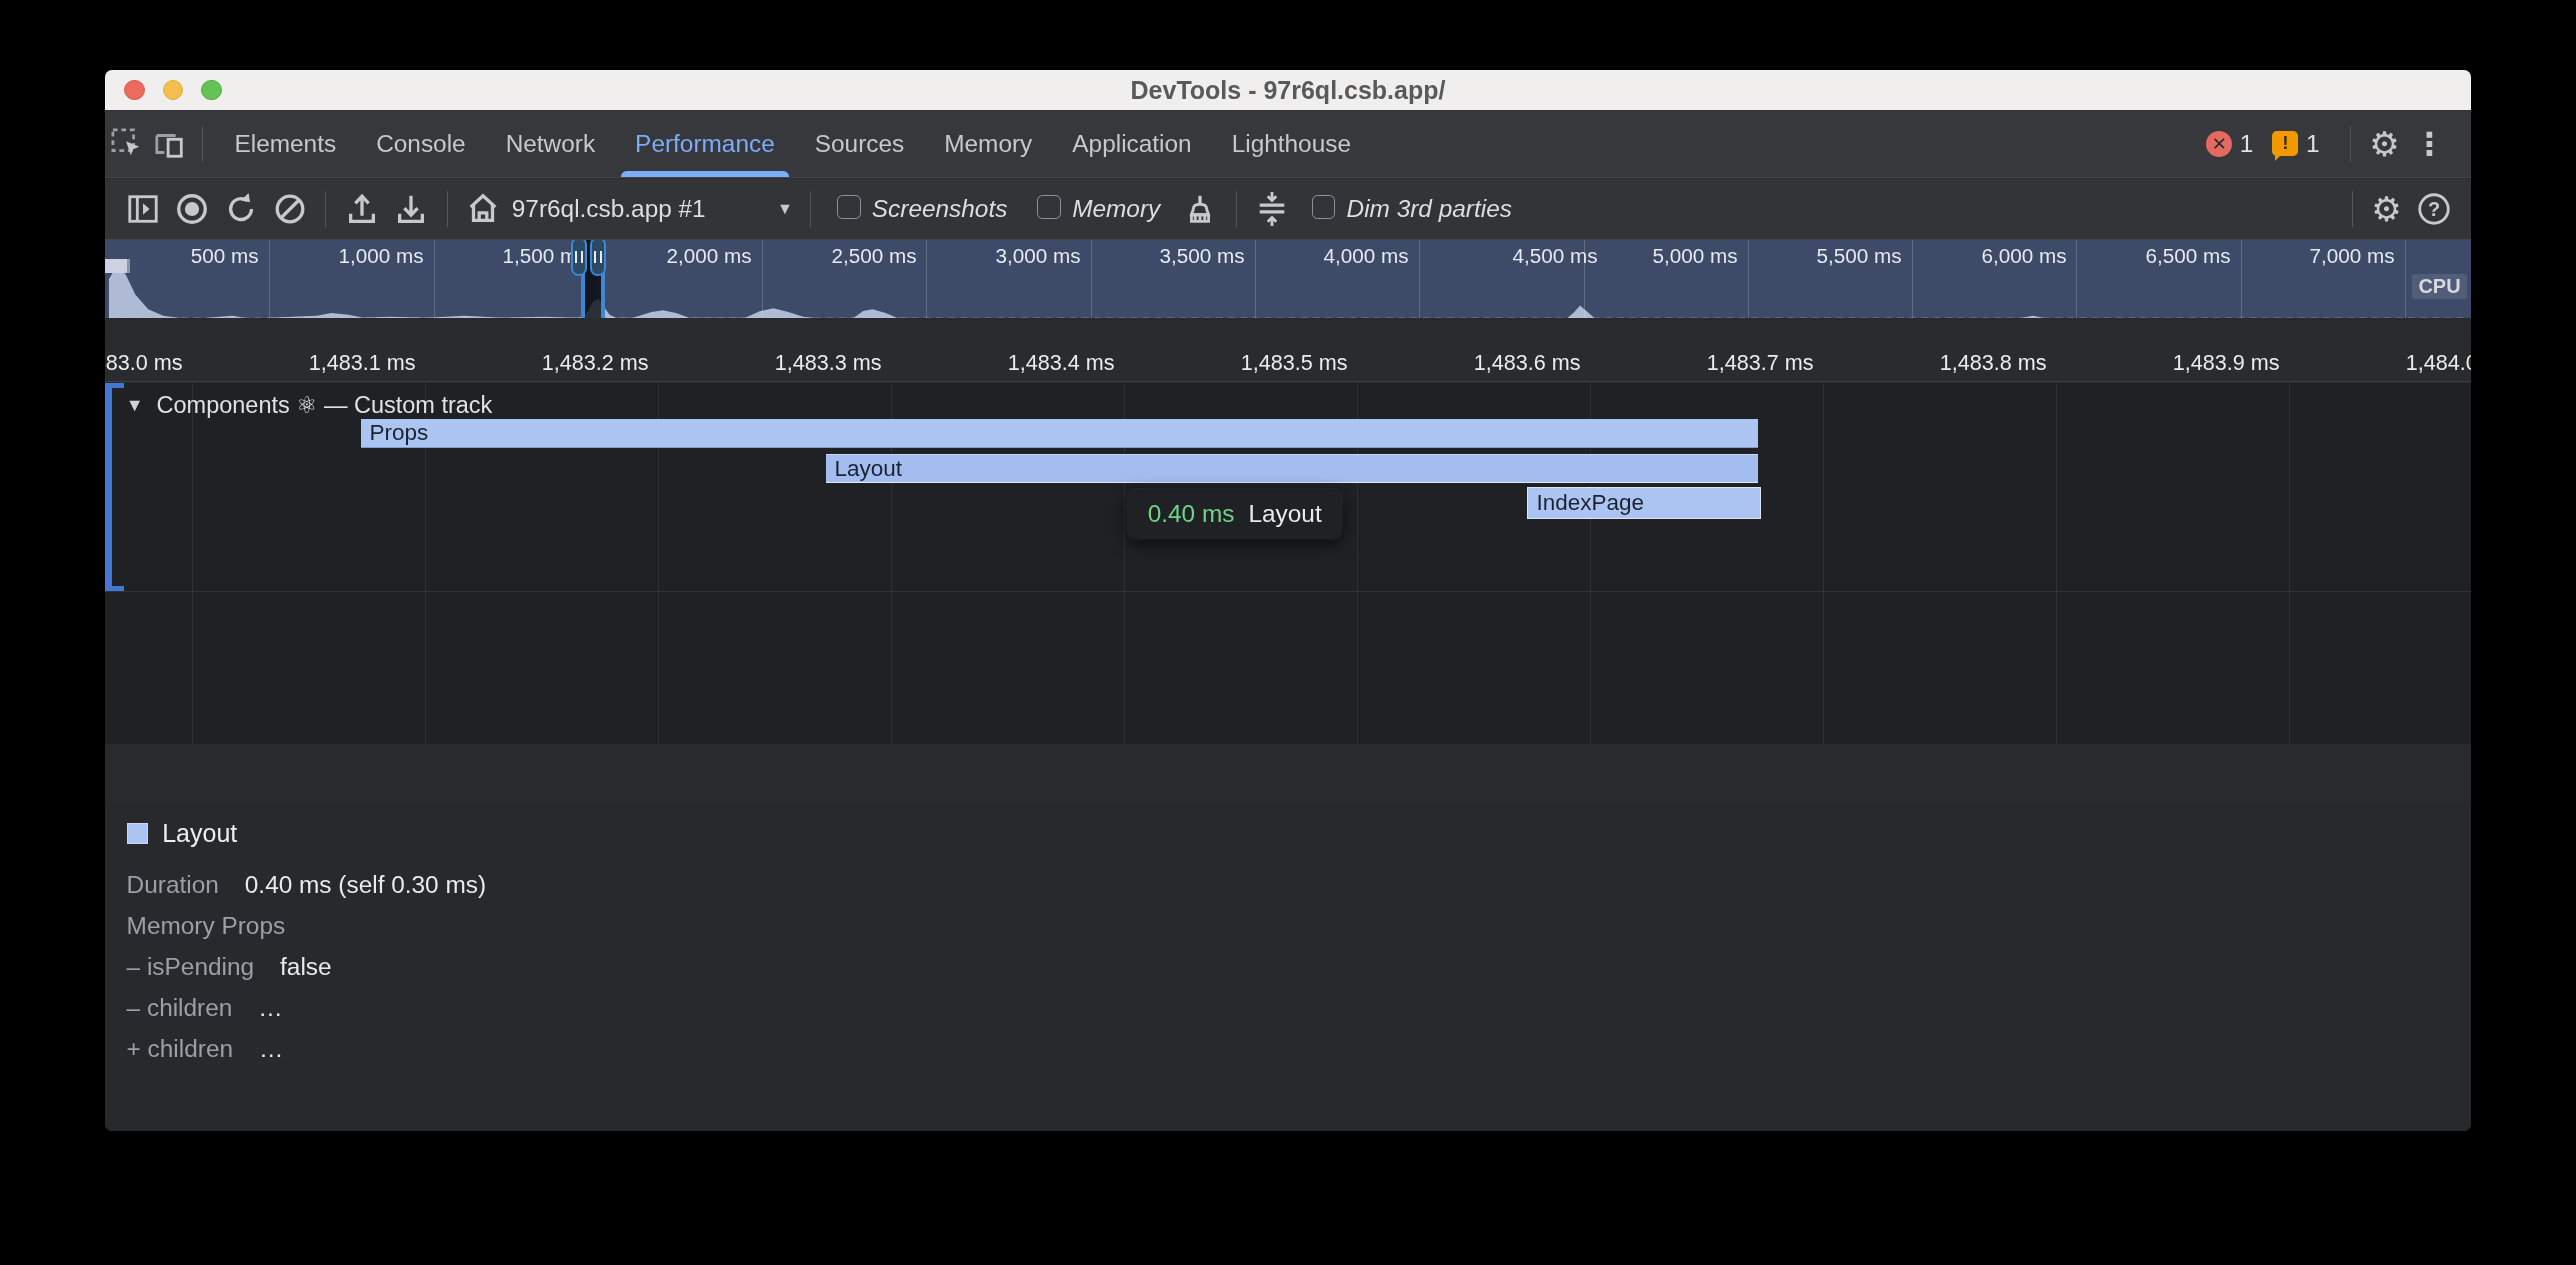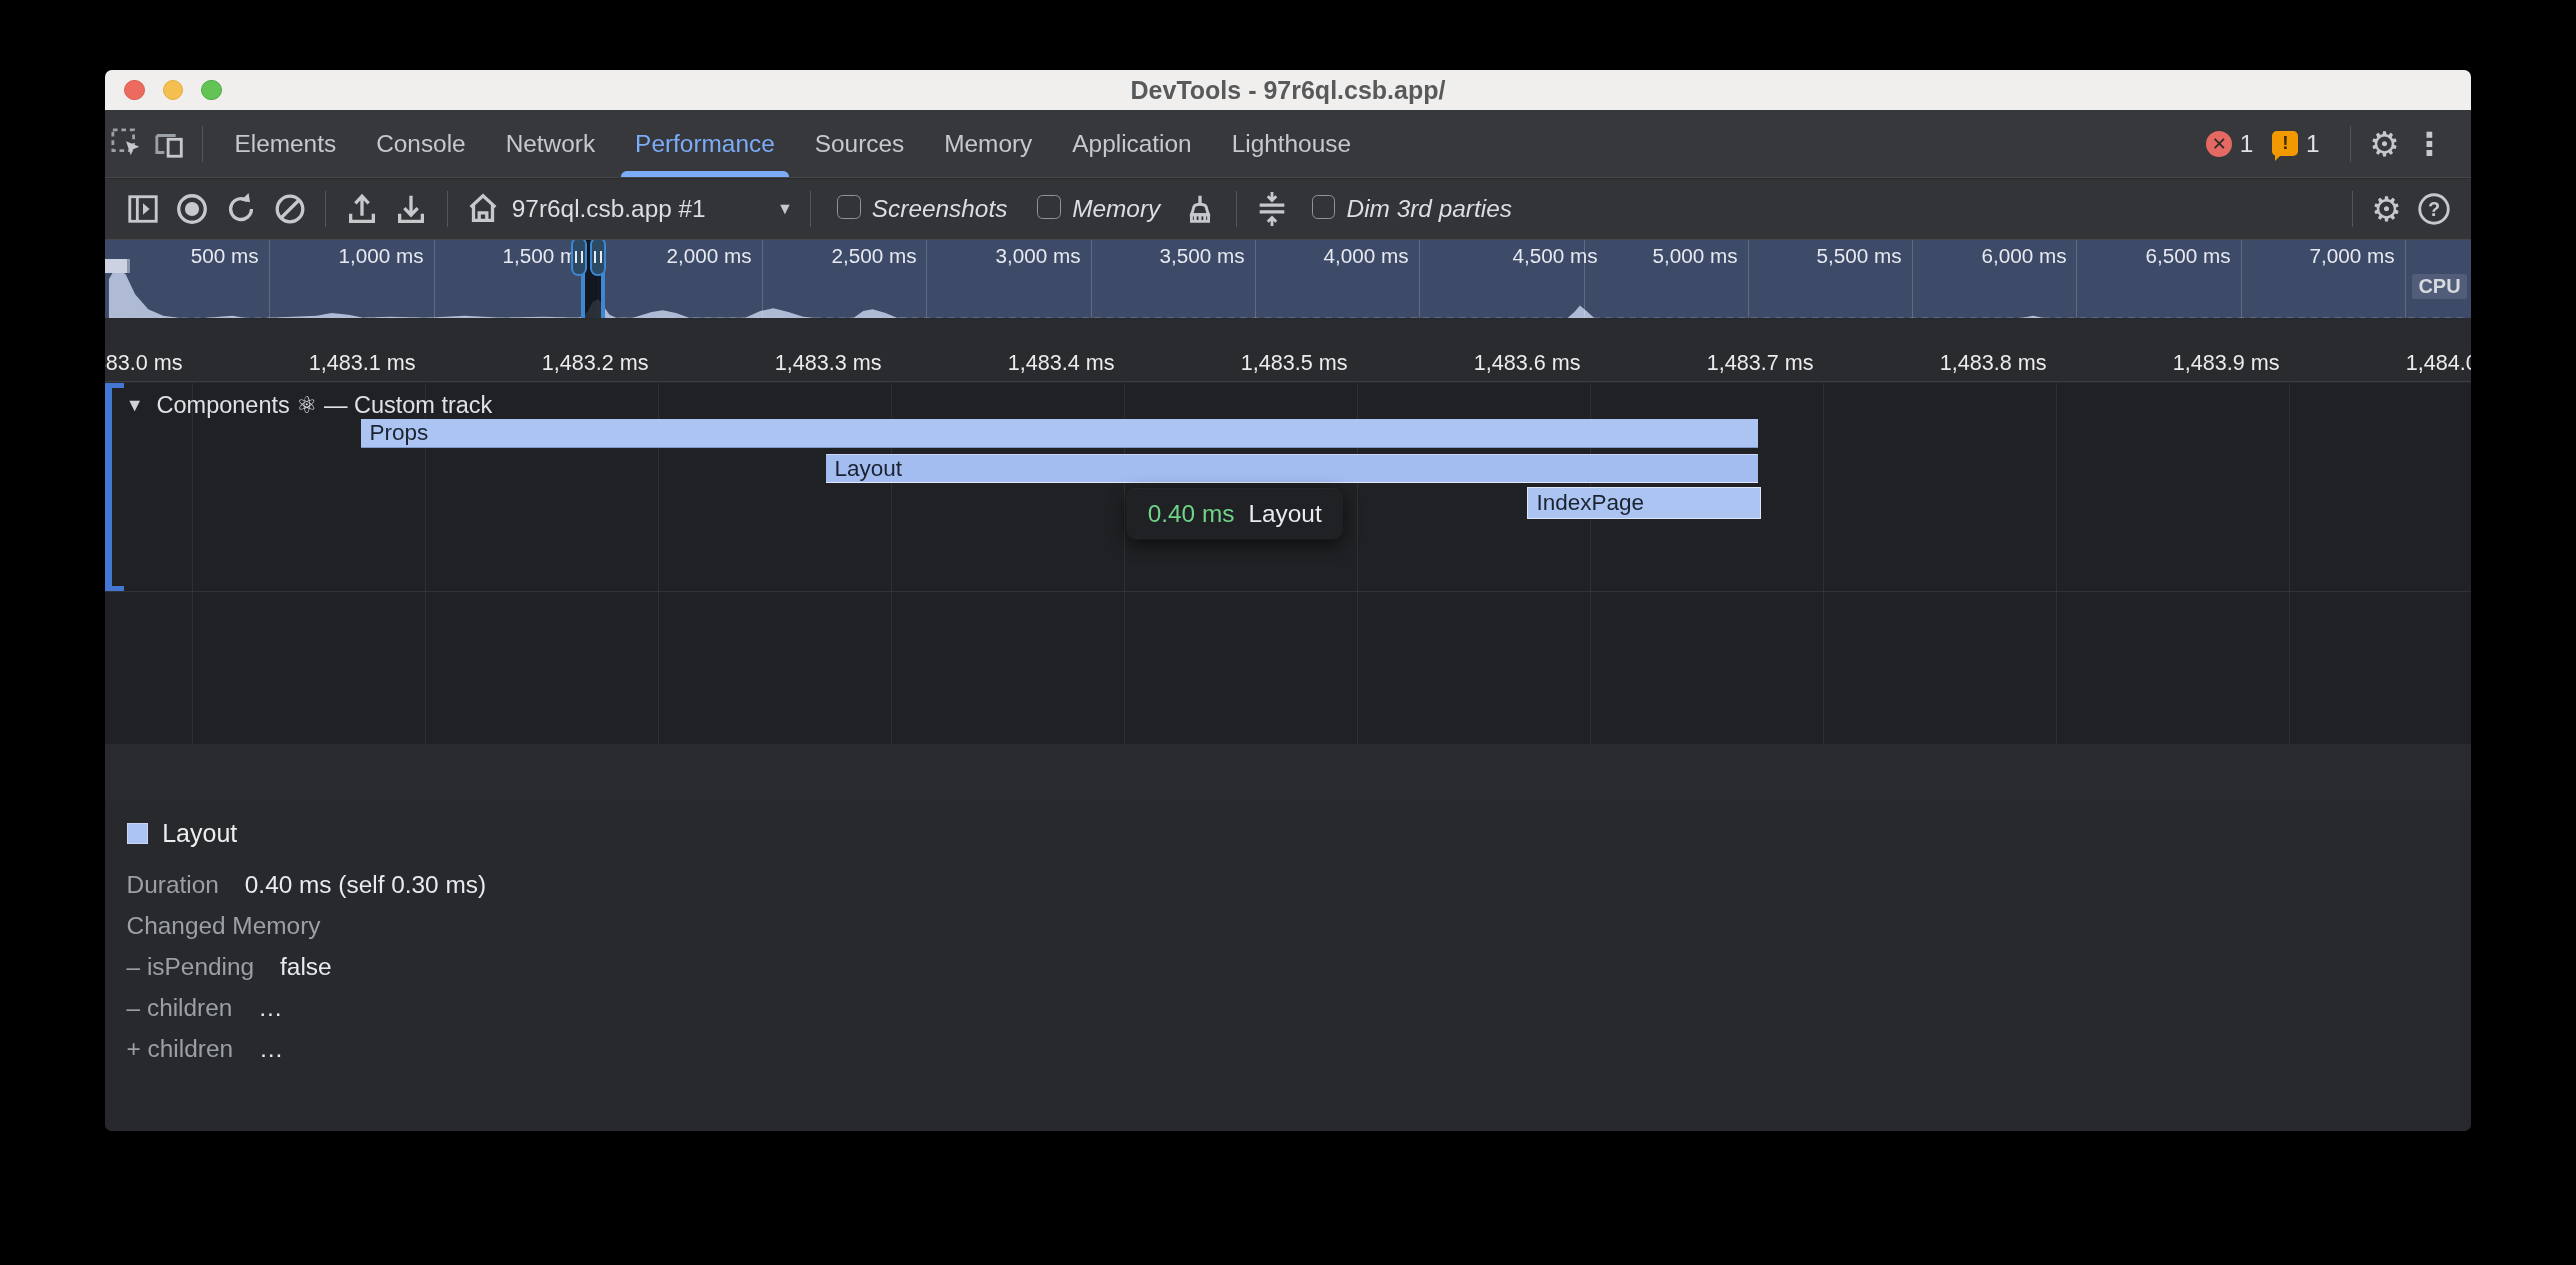--- a/index.html
+++ b/index.html
@@ -364,21 +364,21 @@
       <div class="sum-title-row">
         <span class="legend-sq"></span>
         <span>Layout</span>
       </div>
       <div class="sum-rows" id="sum-rows">
           <div class="sum-row">
             <span class="lbl">Duration</span>
             <span class="val">0.40 ms (self 0.30 ms)</span>
           </div>
           <div class="sum-row">
-            <span class="lbl">Changed Memory</span>
+            <span class="lbl">Memory Props</span>
           </div>
           <div class="sum-row">
             <span class="lbl">– isPending</span>
             <span class="val">false</span>
           </div>
           <div class="sum-row">
             <span class="lbl">– children</span>
             <span class="val">…</span>
           </div>
           <div class="sum-row">

